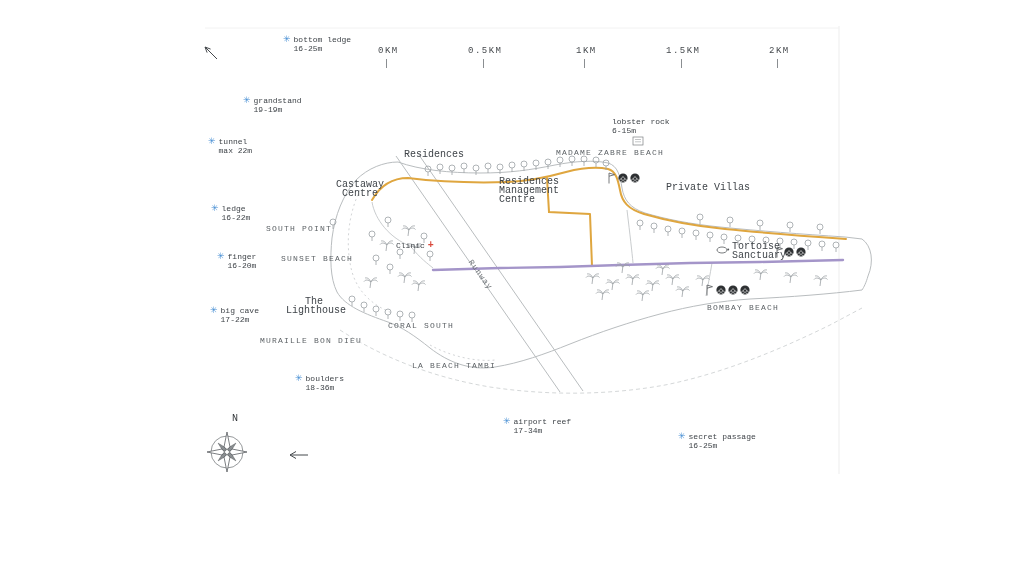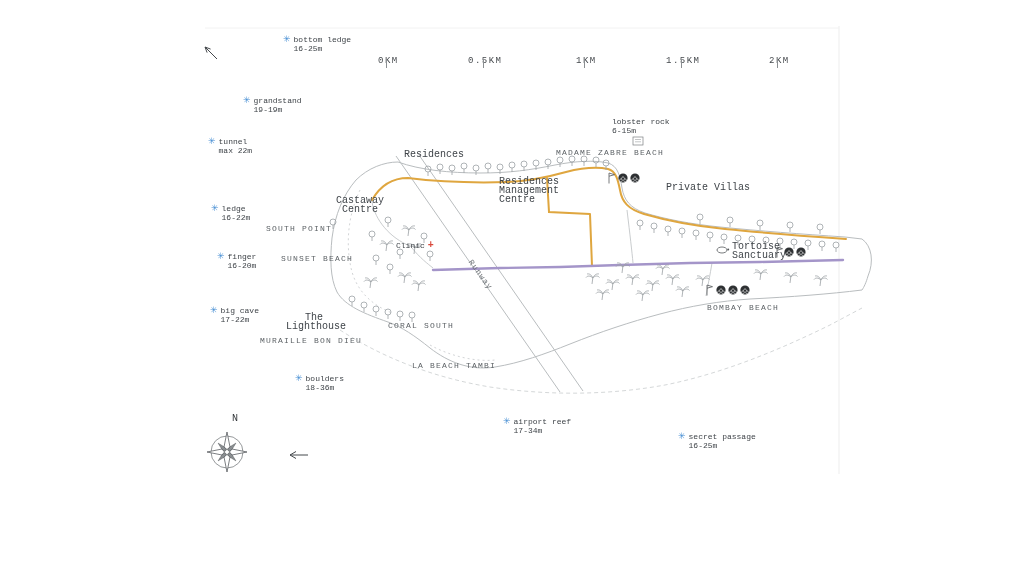--- a/index.html
+++ b/index.html
@@ -1,22 +1,22 @@
 <!DOCTYPE html>
 <html><head>
 <meta charset="utf-8">
 <style>
   html,body{margin:0;padding:0;background:#fff;}
   .stage{position:relative;width:1024px;height:576px;background:#ffffff;overflow:hidden;
          font-family:"Liberation Mono",monospace;}
   svg{position:absolute;left:0;top:0;}
   .lbl{position:absolute;font-size:10px;line-height:9px;color:#3f4449;white-space:normal;}
-  .ctr{text-align:center;margin-top:16px;}
+  .ctr{text-align:center;}
   .beach{letter-spacing:1.2px;color:#5d6266;font-size:8px;white-space:nowrap;font-family:Liberation Mono, monospace;}
-  .scale-lb{position:absolute;top:56px;font-size:9px;letter-spacing:1.5px;color:#44484c;text-align:right;}
+  .scale-lb{position:absolute;top:46px;font-size:9px;letter-spacing:1.5px;color:#44484c;text-align:right;}
   .tick{position:absolute;top:59px;width:1px;height:9px;background:#8a8e91;}
   .dive{position:absolute;display:flex;gap:3px;align-items:flex-start;}
   .dive .star{color:#4a90d4;font-size:9px;line-height:9px;font-family:"DejaVu Sans",sans-serif;}
   .dive .nm,.dive .dp{display:block;font-size:8px;line-height:9px;color:#3f4449;white-space:nowrap;}
   .note{position:absolute;font-size:8px;line-height:9.5px;color:#3f4449;white-space:nowrap;}
   .runway-lbl{position:absolute;left:474px;top:258px;font-size:8px;letter-spacing:1px;color:#6a6f73;
               transform:rotate(54deg);transform-origin:0 0;white-space:nowrap;}
   .north-lbl{position:absolute;left:232px;top:413px;font-size:10px;color:#33373a;}
   .clinic{position:absolute;left:396px;top:241px;display:flex;gap:3px;align-items:center;}
   .clinic .cx{color:#d94a3d;font-weight:bold;font-size:10px;line-height:8px;}

